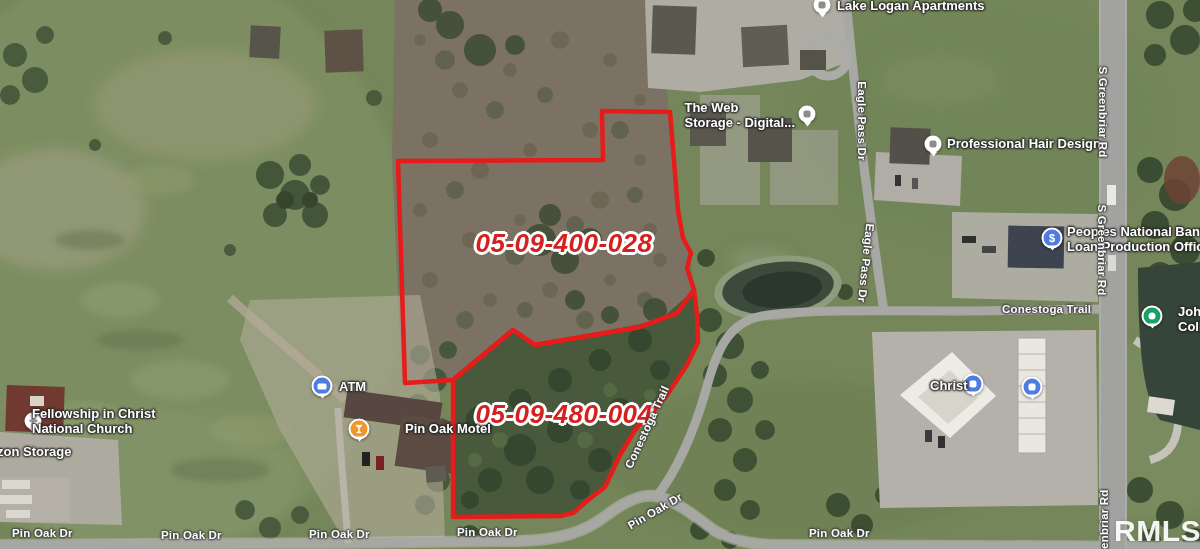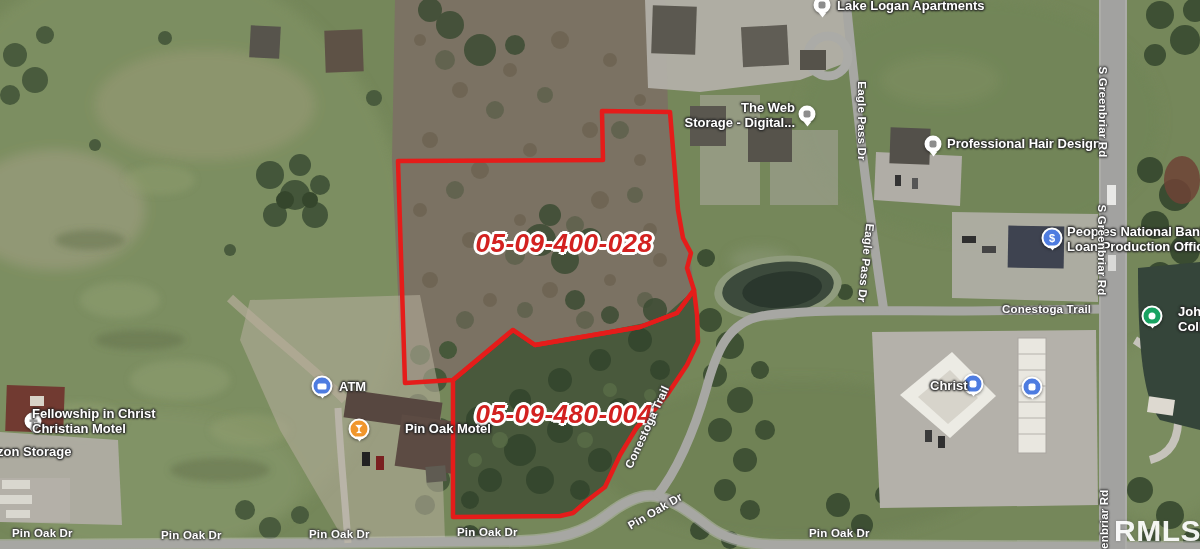--- a/index.html
+++ b/index.html
@@ -6,21 +6,21 @@
   #stage{position:relative;width:1200px;height:549px;overflow:hidden;
          background:#75875a;font-family:"Liberation Sans",sans-serif;}
   #stage svg{position:absolute;left:0;top:0;}
 
   
   .plabel{position:absolute;color:#fff;font-weight:600;font-size:13px;line-height:15px;
     white-space:nowrap;
     text-shadow:0 1px 2px rgba(40,40,40,.95),1px 0 2px rgba(40,40,40,.95),
       -1px 0 2px rgba(40,40,40,.95),0 -1px 2px rgba(40,40,40,.95),0 0 3px rgba(40,40,40,.8);}
   .plabel span{display:block;}
-  .alignR{text-align:right;}
+  .alignR{}
 
   
   .street{position:absolute;color:#fdfdfd;font-weight:600;font-size:11.5px;letter-spacing:.2px;
     white-space:nowrap;
     text-shadow:0 1px 2px rgba(60,60,60,.95),1px 0 2px rgba(60,60,60,.95),
       -1px 0 2px rgba(60,60,60,.95),0 -1px 2px rgba(60,60,60,.95);}
   .rot{transform-origin:center center;}
 
   
   .pin{position:absolute;width:17px;height:17px;border-radius:50%;
@@ -380,21 +380,21 @@
 </div>
 <div class="plabel" style="left:1178px;top:304px;">
   <span>John</span>
   <span>Colle</span>
 </div>
 <div class="plabel" style="left:930px;top:378px;">Christ</div>
 <div class="plabel" style="left:339px;top:379px;">ATM</div>
 <div class="plabel" style="left:377px;top:421px;margin-left:28px;">Pin Oak Motel</div>
 <div class="plabel" style="left:32px;top:406px;">
   <span>Fellowship in Christ</span>
-  <span>Christian Motel</span>
+  <span>National Church</span>
 </div>
 <div class="plabel" style="left:-3px;top:444px;">zon Storage</div>
 
 <div class="street" style="left:12px;top:527px;">Pin Oak Dr</div>
 <div class="street" style="left:161px;top:529px;">Pin Oak Dr</div>
 <div class="street" style="left:309px;top:528px;">Pin Oak Dr</div>
 <div class="street" style="left:457px;top:526px;">Pin Oak Dr</div>
 <div class="street rot" style="left:655px;top:511px;transform:translate(-50%,-50%) rotate(-30deg);">Pin Oak Dr</div>
 <div class="street" style="left:809px;top:527px;">Pin Oak Dr</div>
 <div class="street rot" style="left:647px;top:427px;transform:translate(-50%,-50%) rotate(-65deg);">Conestoga Trail</div>

